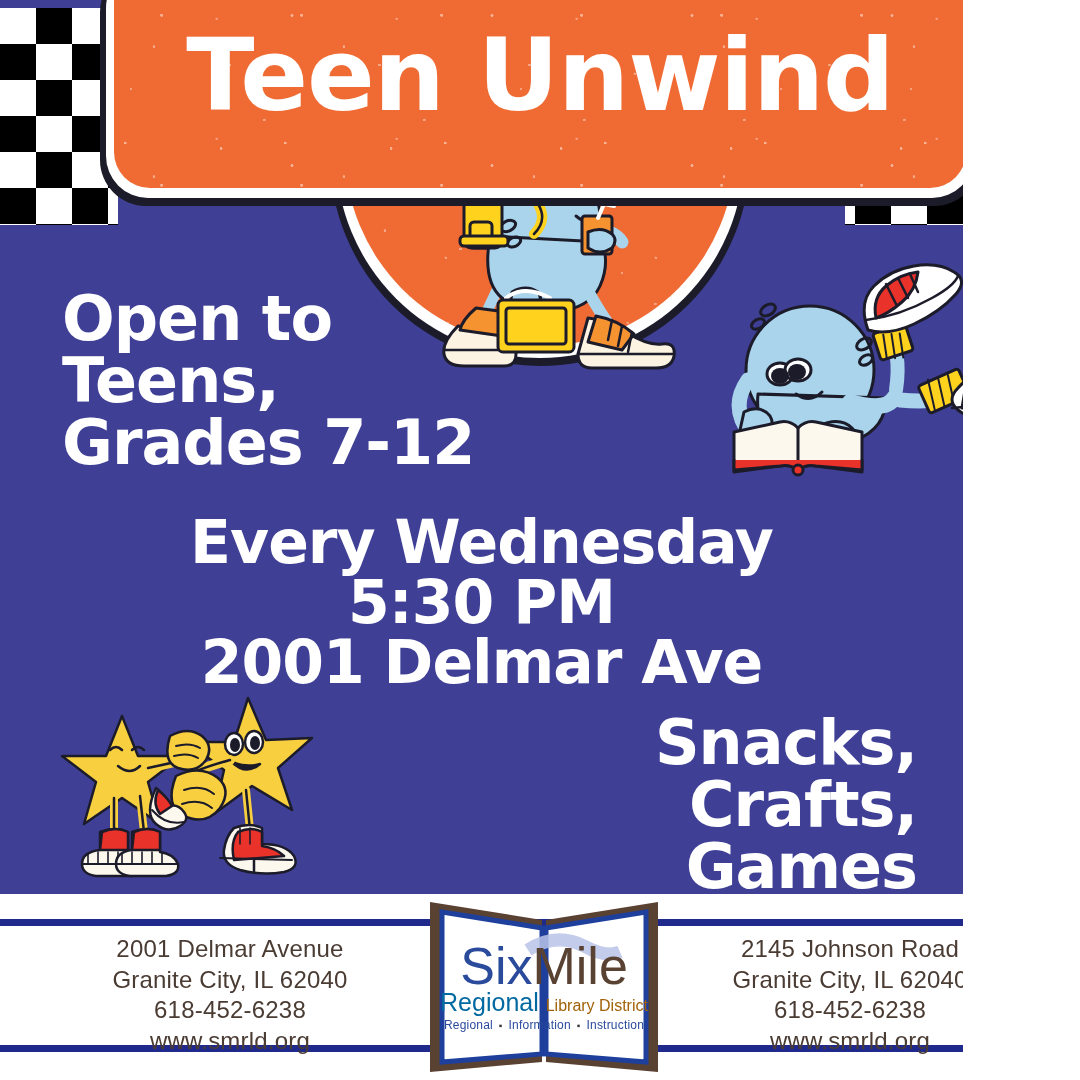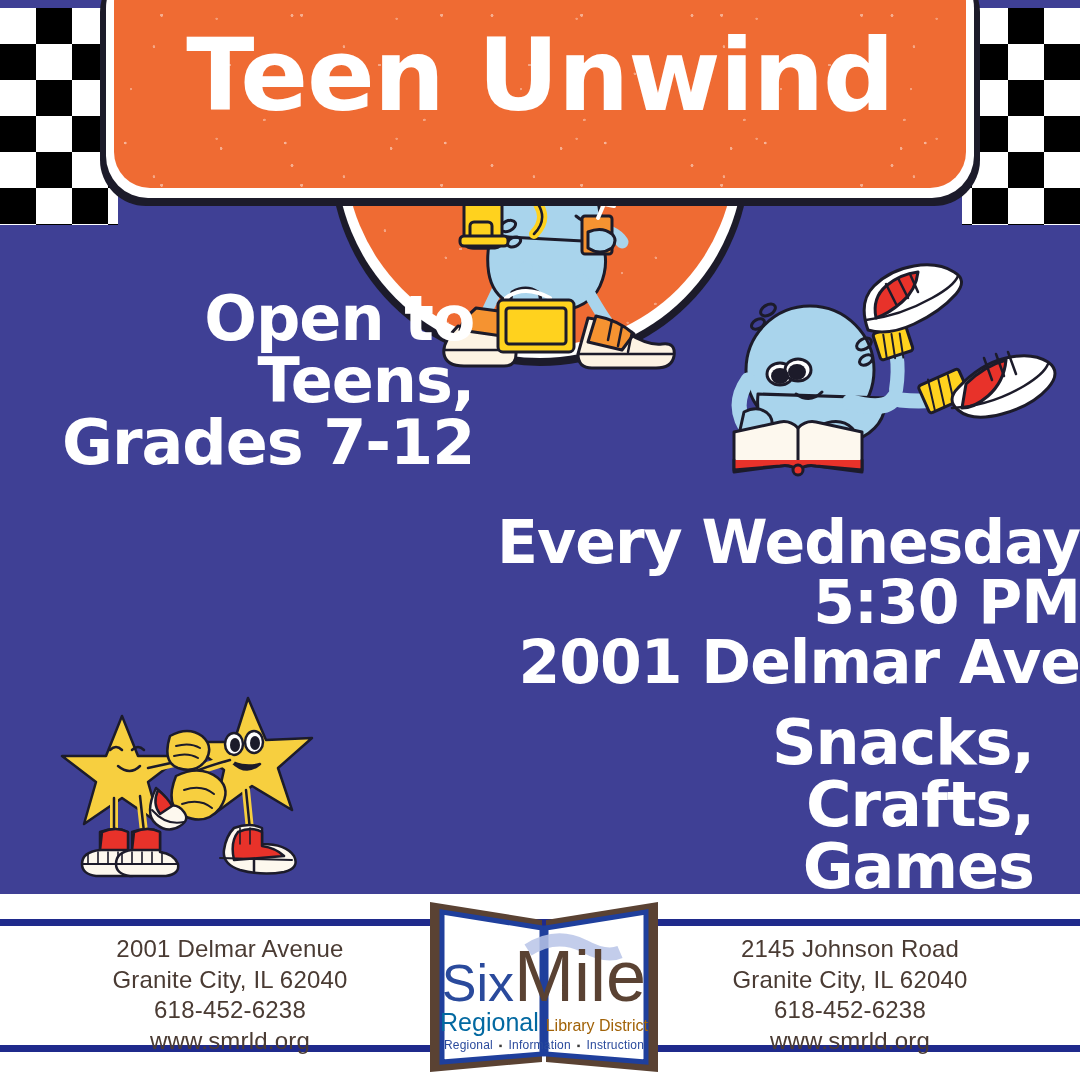--- a/index.html
+++ b/index.html
@@ -1,20 +1,20 @@
 <!DOCTYPE html>
 <html><head>
 <meta charset="utf-8">
 <style>
   html,body{margin:0;padding:0;background:#ffffff;}
   body{font-family:"Liberation Sans",sans-serif;}
 
   #poster{
     position:relative;
-    width:1080px;height:1080px;
+    width:963px;height:1080px;
     overflow:hidden;
     background:#ffffff;
   }
 
   
   .purple-field{
     position:absolute;left:0;top:0;width:1080px;height:894px;
     background:#3f4095;
   }
 
@@ -105,27 +105,27 @@
     color:#ffffff;
     font-family:"DejaVu Sans",sans-serif;
     font-weight:700;
     line-height:1.0;
     white-space:pre-line;
   }
   .block-open{
     left:62px;top:288px;
     font-size:62px;
     letter-spacing:-1px;
-    text-align:right;
+    text-align:left;
   }
   .block-when{
     left:0;right:0;top:512px;
     font-size:60px;
     letter-spacing:-1px;
-    text-align:right;
+    text-align:center;
   }
   .block-scg{
     right:46px;top:712px;
     font-size:62px;
     letter-spacing:-1px;
     text-align:right;
     margin-left:8px;
   }
 
   
@@ -165,21 +165,21 @@
     font-size:0;
     line-height:1;
   }
   .logo-six{
     font-family:"Liberation Sans",sans-serif;
     font-size:52px;font-weight:400;color:#2a4a9c;
     vertical-align:baseline;
   }
   .logo-mile{
     font-family:"Liberation Sans",sans-serif;
-    font-size:72px;font-weight:400;color:#5a4233;
+    font-size:52px;font-weight:400;color:#5a4233;
     vertical-align:baseline;
   }
   .logo-line2{
     margin-top:-2px;font-size:0;line-height:1;
   }
   .logo-reg{
     font-family:"Liberation Sans",sans-serif;
     font-size:25px;color:#0369a1;
   }
   .logo-lib{

